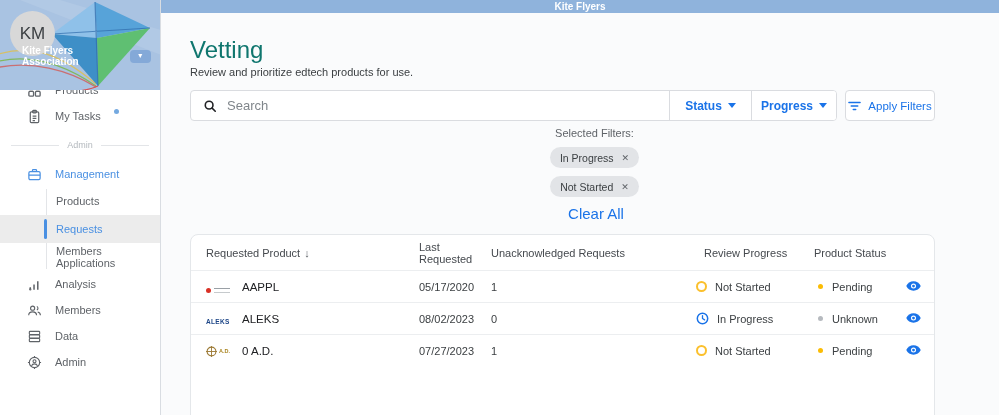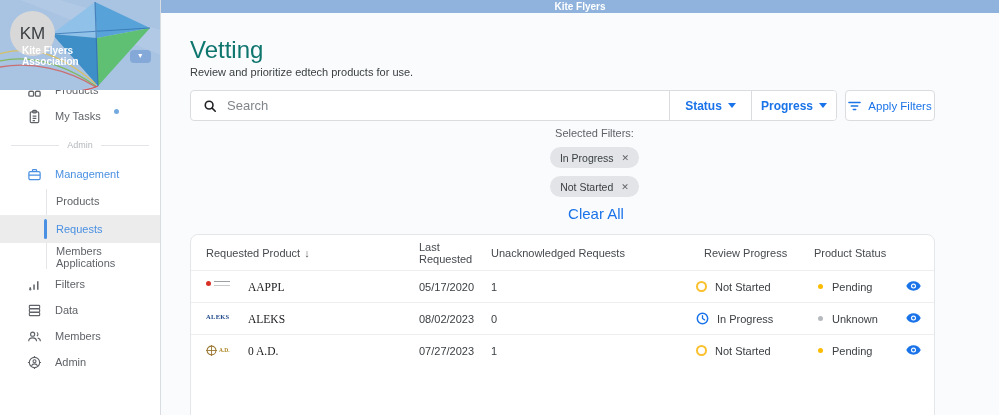--- a/index.html
+++ b/index.html
@@ -50,21 +50,21 @@
   .chip { height:21px; background:#e2e4e7; border-radius:11px; display:flex; align-items:center; padding:0 10px; gap:8px; font-size:10.5px; color:#3c4043; cursor:pointer; }
   .chip .x { font-size:9px; color:#5f6368; }
   .clear-all { font-size:15px; color:#1a73e8; font-weight:500; margin-left:3px; cursor:pointer; }
 
   .table-card { margin-top:12px; width:745px; height:260px; background:#fff; border:1px solid #e4e7ea; border-radius:8px 8px 0 0; }
   .thead, .trow { display:grid; grid-template-columns:213px 72px 213px 110px 92px 1fr; align-items:center; padding-left:15px; }
   .thead { height:35px; font-size:11px; color:#45494e; }
   .th { display:flex; align-items:center; gap:4px; }
   .sort-arrow { font-size:11px; color:#5f6368; }
   .trow { height:32px; border-top:1px solid #eceef0; font-size:11px; color:#3c4043; }
-  .prod-cell { display:flex; align-items:flex-start; gap:10px; font-size:11.5px; color:#202124;font-family:Liberation Serif, serif; }
+  .prod-cell { display:flex; align-items:flex-end; gap:4px; font-size:11.5px; color:#202124; }
   .logo-box { width:32px; display:flex; align-items:center; justify-content:flex-start; }
   .logo-aappl { display:flex; align-items:center; gap:3px; }
   .logo-aappl .ld { width:5px; height:5px; border-radius:50%; background:#d93025; }
   .logo-aappl .ll { width:16px; height:5px; border-top:1.5px solid #9aa0a6; border-bottom:1.5px solid #c6cacd; }
   .logo-aleks { font-size:6.5px; font-weight:bold; color:#1c4587; letter-spacing:.3px; }
   .logo-0ad { display:flex; align-items:center; gap:2px; }
   .logo-0ad .ad-text { font-size:5.5px; font-weight:bold; color:#a9841f; }
   .progress-cell { display:flex; align-items:center; gap:8px; margin-left:-8px; }
   .ring { width:11px; height:11px; border:2px solid #fbc02d; border-radius:50%; flex-shrink:0; }
   .status-cell { display:flex; align-items:center; gap:9px; padding-left:4px; }
@@ -146,37 +146,37 @@
         <div class="sub-item">
           <span>Members Applications</span>
         </div>
       </div>
 
       <div class="nav-item">
         <svg viewBox="0 0 16 16" fill="none" stroke-width="1.6">
           <path d="M3.5 13.5v-2.5 M7.5 13.5V8 M11.5 13.5V4.5"></path>
             <circle cx="3.5" cy="13.2" r="0.4"></circle>
         </svg>
-        <span>Filters</span>
+        <span>Analysis</span>
+      </div>
+      <div class="nav-item">
+        <svg viewBox="0 0 16 16" fill="none" stroke-width="1.2">
+          <circle cx="6" cy="5.5" r="2.2"></circle>
+            <path d="M1.8 13c0-2.2 1.9-3.6 4.2-3.6S10.2 10.8 10.2 13"></path>
+          <path d="M10.5 3.6a2.2 2.2 0 0 1 0 3.9 M11.4 9.6c1.7.4 2.9 1.7 2.9 3.4"></path>
+        </svg>
+        <span>Members</span>
       </div>
       <div class="nav-item">
         <svg viewBox="0 0 16 16" fill="none" stroke-width="1.2">
           <rect x="2.5" y="2.5" width="11" height="3.4" rx="0.8"></rect>
           <rect x="2.5" y="6.3" width="11" height="3.4" rx="0.8"></rect>
           <rect x="2.5" y="10.1" width="11" height="3.4" rx="0.8"></rect>
         </svg>
         <span>Data</span>
-      </div>
-      <div class="nav-item">
-        <svg viewBox="0 0 16 16" fill="none" stroke-width="1.2">
-          <circle cx="6" cy="5.5" r="2.2"></circle>
-            <path d="M1.8 13c0-2.2 1.9-3.6 4.2-3.6S10.2 10.8 10.2 13"></path>
-          <path d="M10.5 3.6a2.2 2.2 0 0 1 0 3.9 M11.4 9.6c1.7.4 2.9 1.7 2.9 3.4"></path>
-        </svg>
-        <span>Members</span>
       </div>
       <div class="nav-item">
         <svg viewBox="0 0 16 16" fill="none" stroke-width="1.2">
           <circle cx="8" cy="8" r="5.5"></circle>
           <circle cx="8" cy="6.6" r="1.6"></circle>
           <path d="M4.8 11.6c.6-1.4 1.8-2.1 3.2-2.1s2.6.7 3.2 2.1"></path>
           <path d="M8 1v1.4 M8 13.6V15 M1 8h1.4 M13.6 8H15"></path>
         </svg>
         <span>Admin</span>
       </div>

